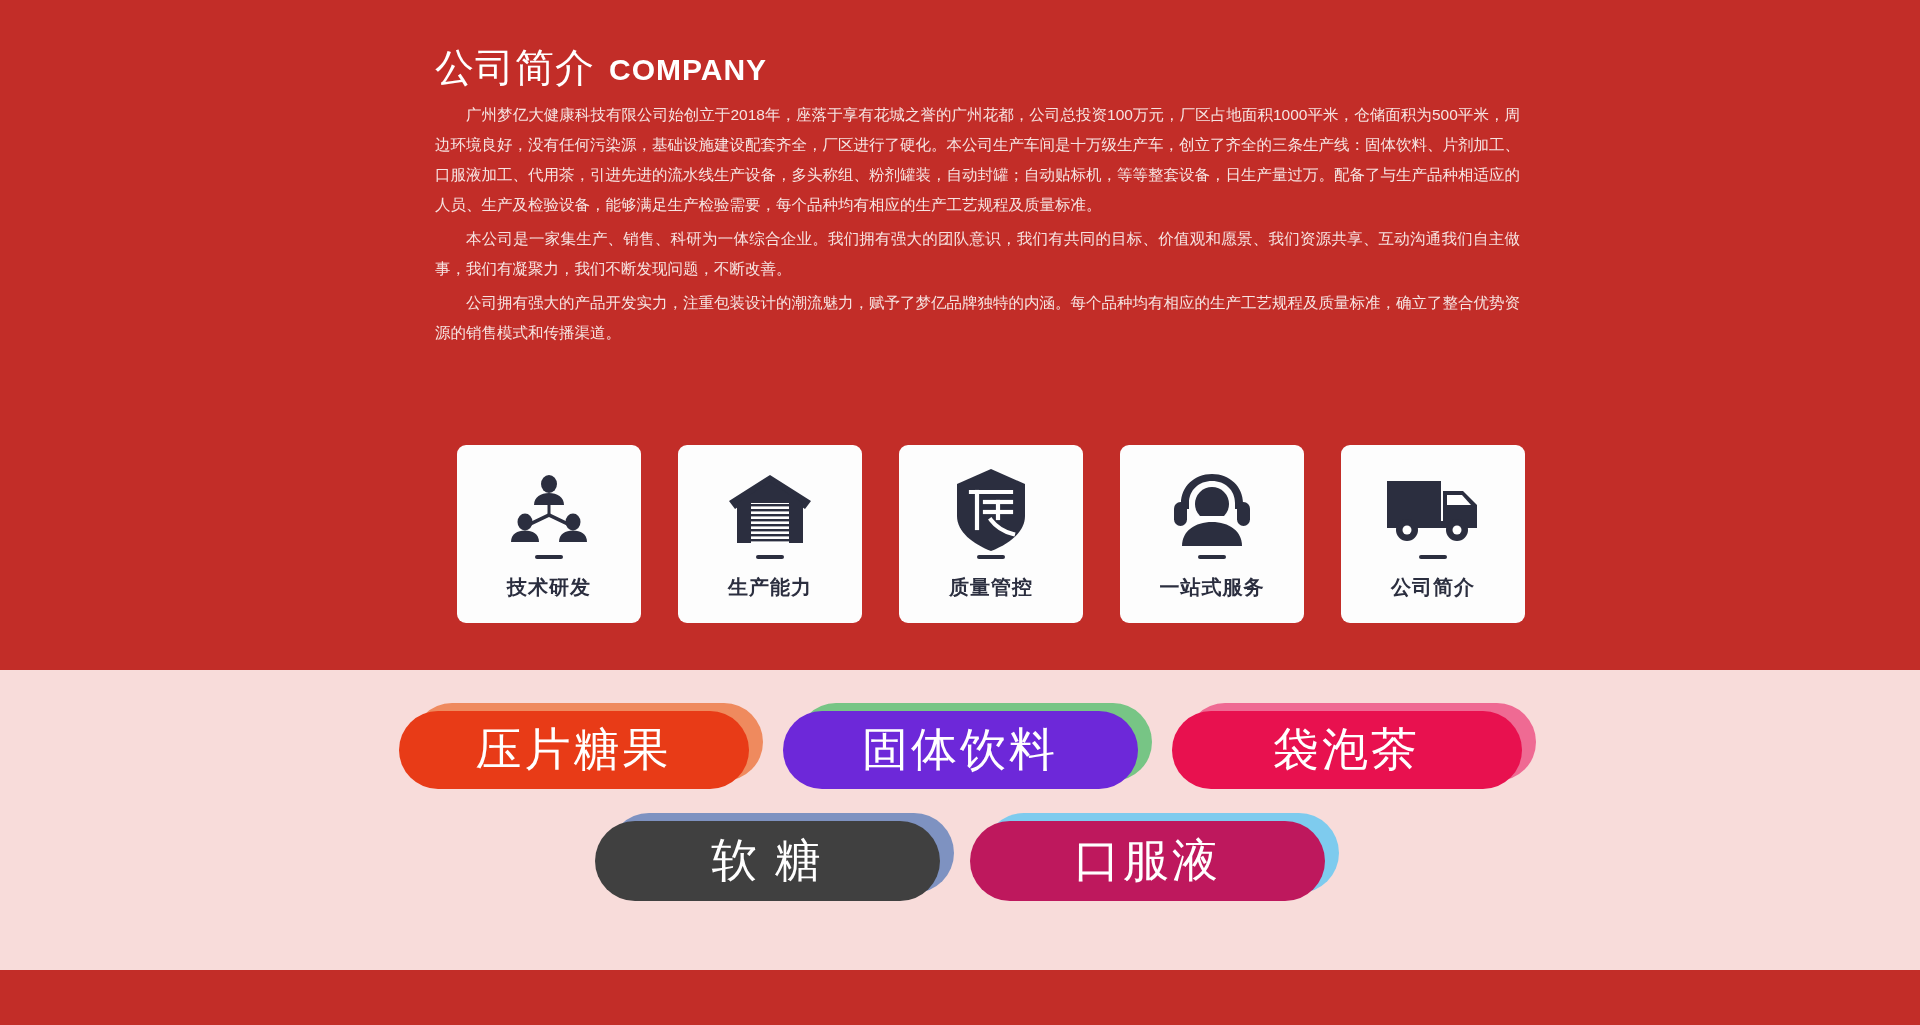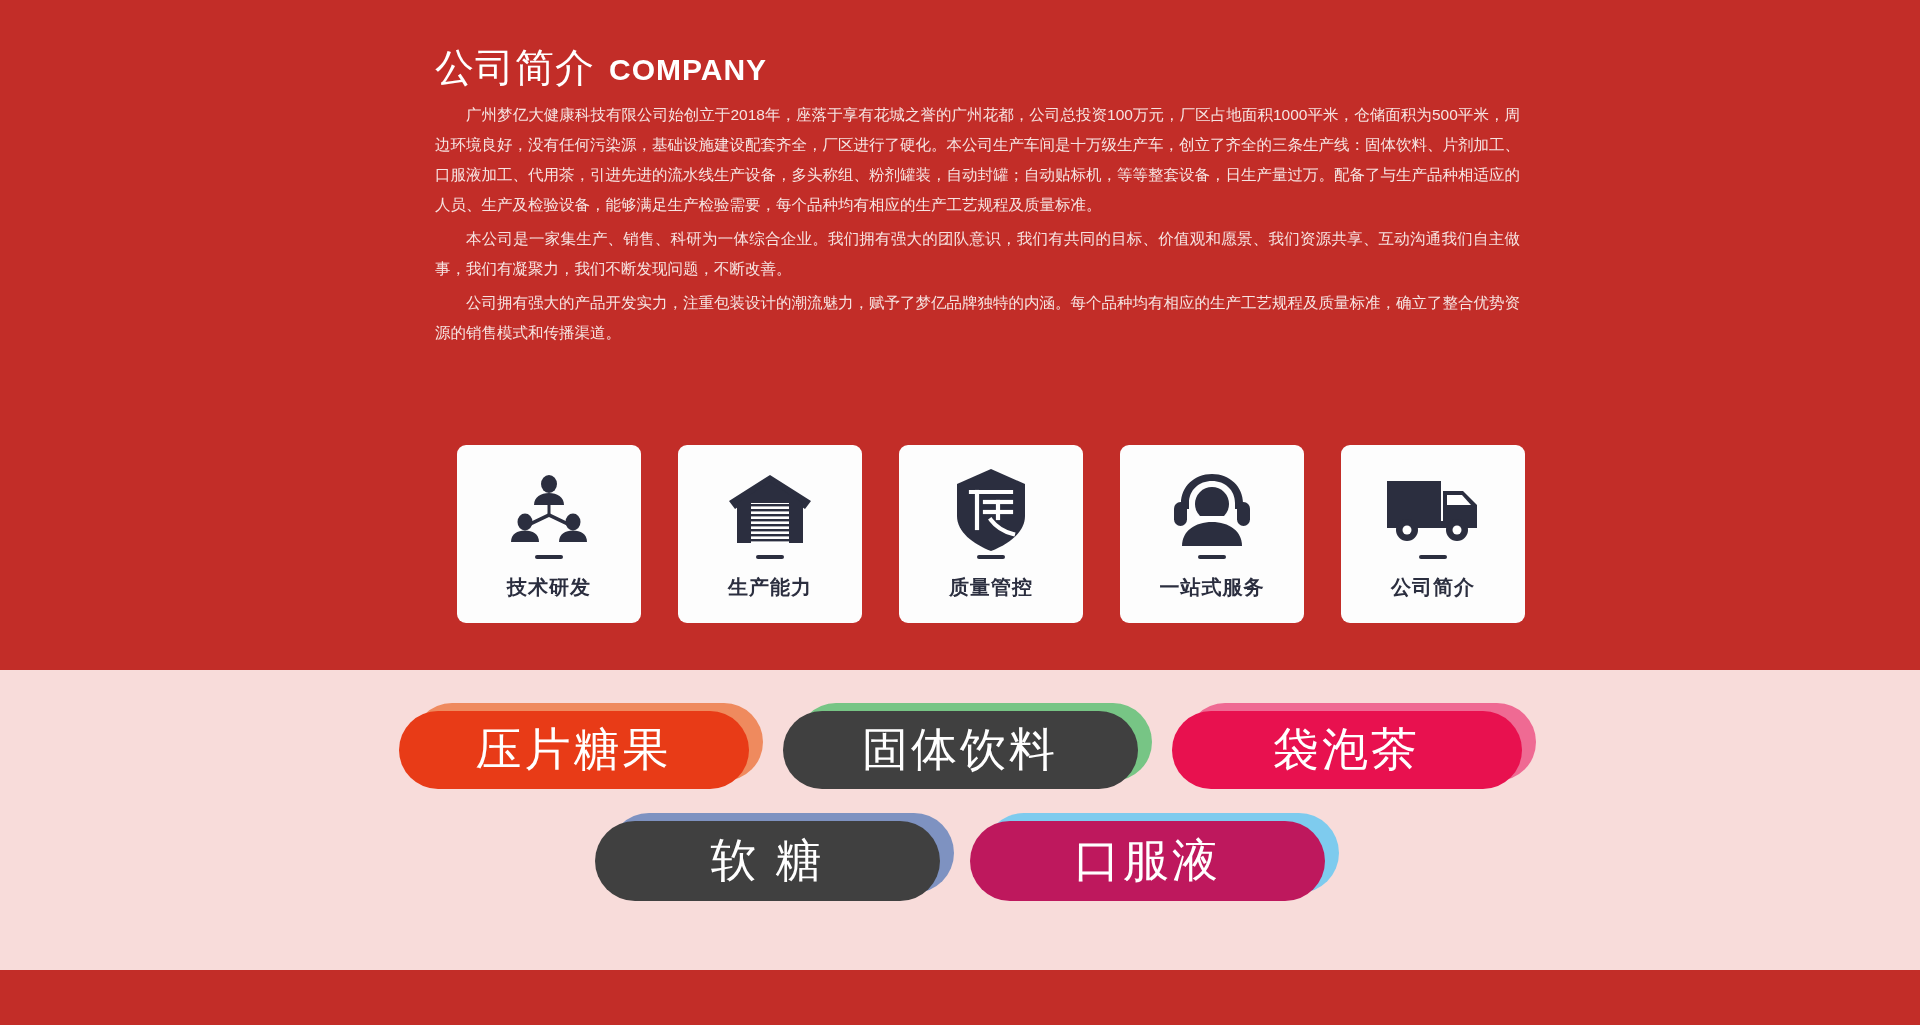--- a/index.html
+++ b/index.html
@@ -69,20 +69,21 @@
   }
   .card .lbl{
     margin-top:15px;
     font-size:20px;color:#2b2e3f;letter-spacing:1px;
   }
 
   
   .products-section{
     position:absolute;left:0;top:670px;width:1920px;height:300px;
     background:#f8dcda;
+    font-family:Liberation Serif, serif;
   }
   .btn-row{
     display:flex;justify-content:center;align-items:flex-start;
   }
   .btn-row.r1{padding-top:41px;gap:34px;}
   .btn-row.r2{padding-top:32px;gap:30px;}
 
   .pill-wrap{position:relative;}
   .pill-shadow{
     position:absolute;left:14px;top:-8px;
@@ -238,21 +239,21 @@
 
       <div class="pill-wrap w1">
         <span class="pill-shadow" style="background:#ef8a5e"></span>
         <span class="pill" style="background:#e83b17">
           <span>压片糖果</span>
         </span>
       </div>
 
       <div class="pill-wrap w2">
         <span class="pill-shadow" style="background:#77c585"></span>
-        <span class="pill" style="background:#404040">
+        <span class="pill" style="background:#6d28d9">
           <span>固体饮料</span>
         </span>
       </div>
 
       <div class="pill-wrap w3">
         <span class="pill-shadow" style="background:#ef6a93"></span>
         <span class="pill" style="background:#e8114f">
           <span>袋泡茶</span>
         </span>
       </div>

